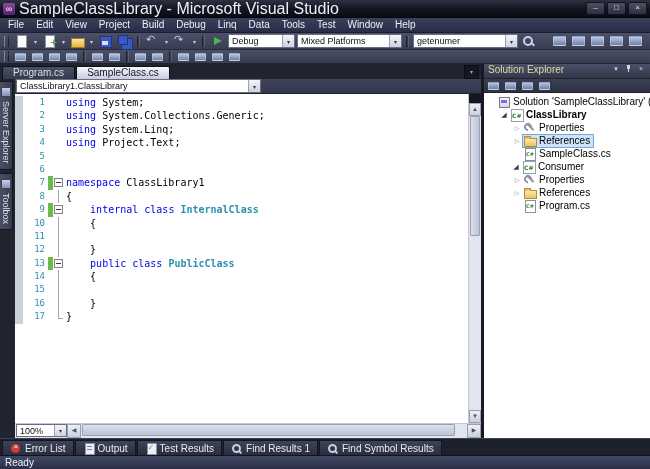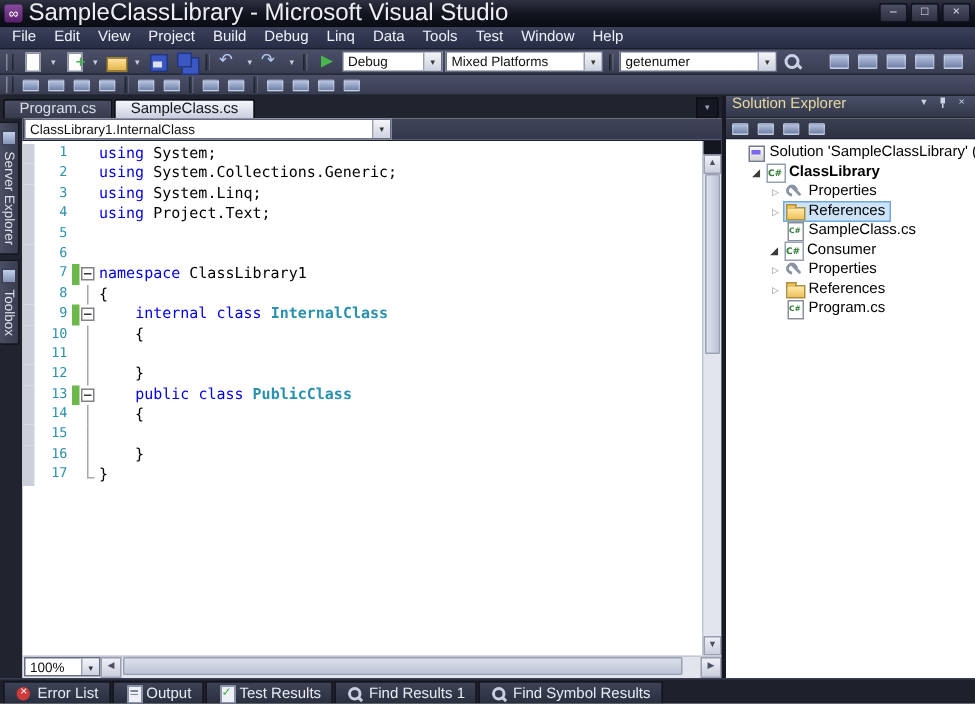--- a/index.html
+++ b/index.html
@@ -271,21 +271,21 @@
               <span class="vtl">Server Explorer</span>
             </div>
             <div class="vtab">
               <span class="vti"></span>
               <span class="vtl">Toolbox</span>
             </div>
           </div>
         <div class="editor-col">
           <div class="navbar">
             <div class="combo navcombo">
-              <span class="cval">ClassLibrary1.InternalClass</span>
+              <span class="cval">ClassLibrary1.ClassLibrary</span>
               <span class="dd">▾</span>
             </div>
           </div>
           <div class="code-wrap">
             <div class="code-area">
               <div>
                   <div class="code-line">
                     <span class="ind"></span>
                     <span class="ln">1</span>
                     <span class="chg"></span>
@@ -530,13 +530,16 @@
       <span class="btab">
         <span class="bi bi-find-results"></span>
         <span class="btl">Find Results 1</span>
       </span>
       <span class="btab">
         <span class="bi bi-find-symbol-results"></span>
         <span class="btl">Find Symbol Results</span>
       </span>
     </div>
 
+  <div class="statusbar">
+    <span class="stext">Ready</span>
+  </div>
 </div>
 
 </body></html>

